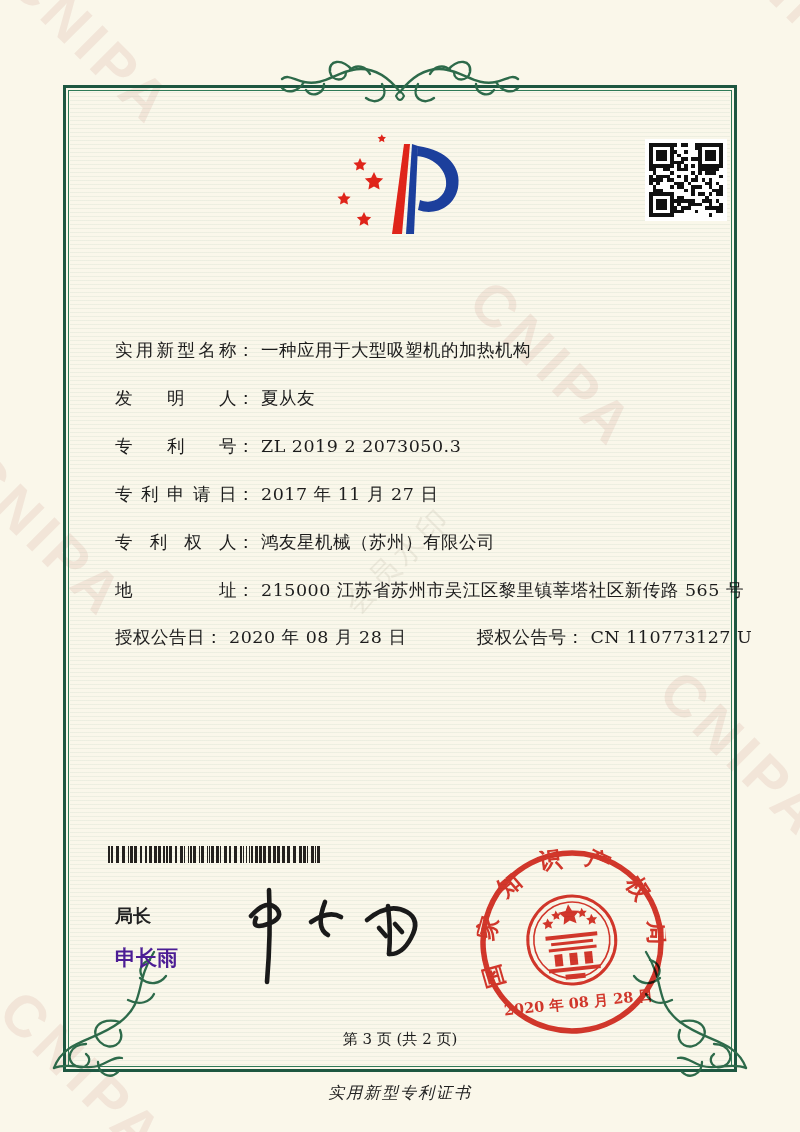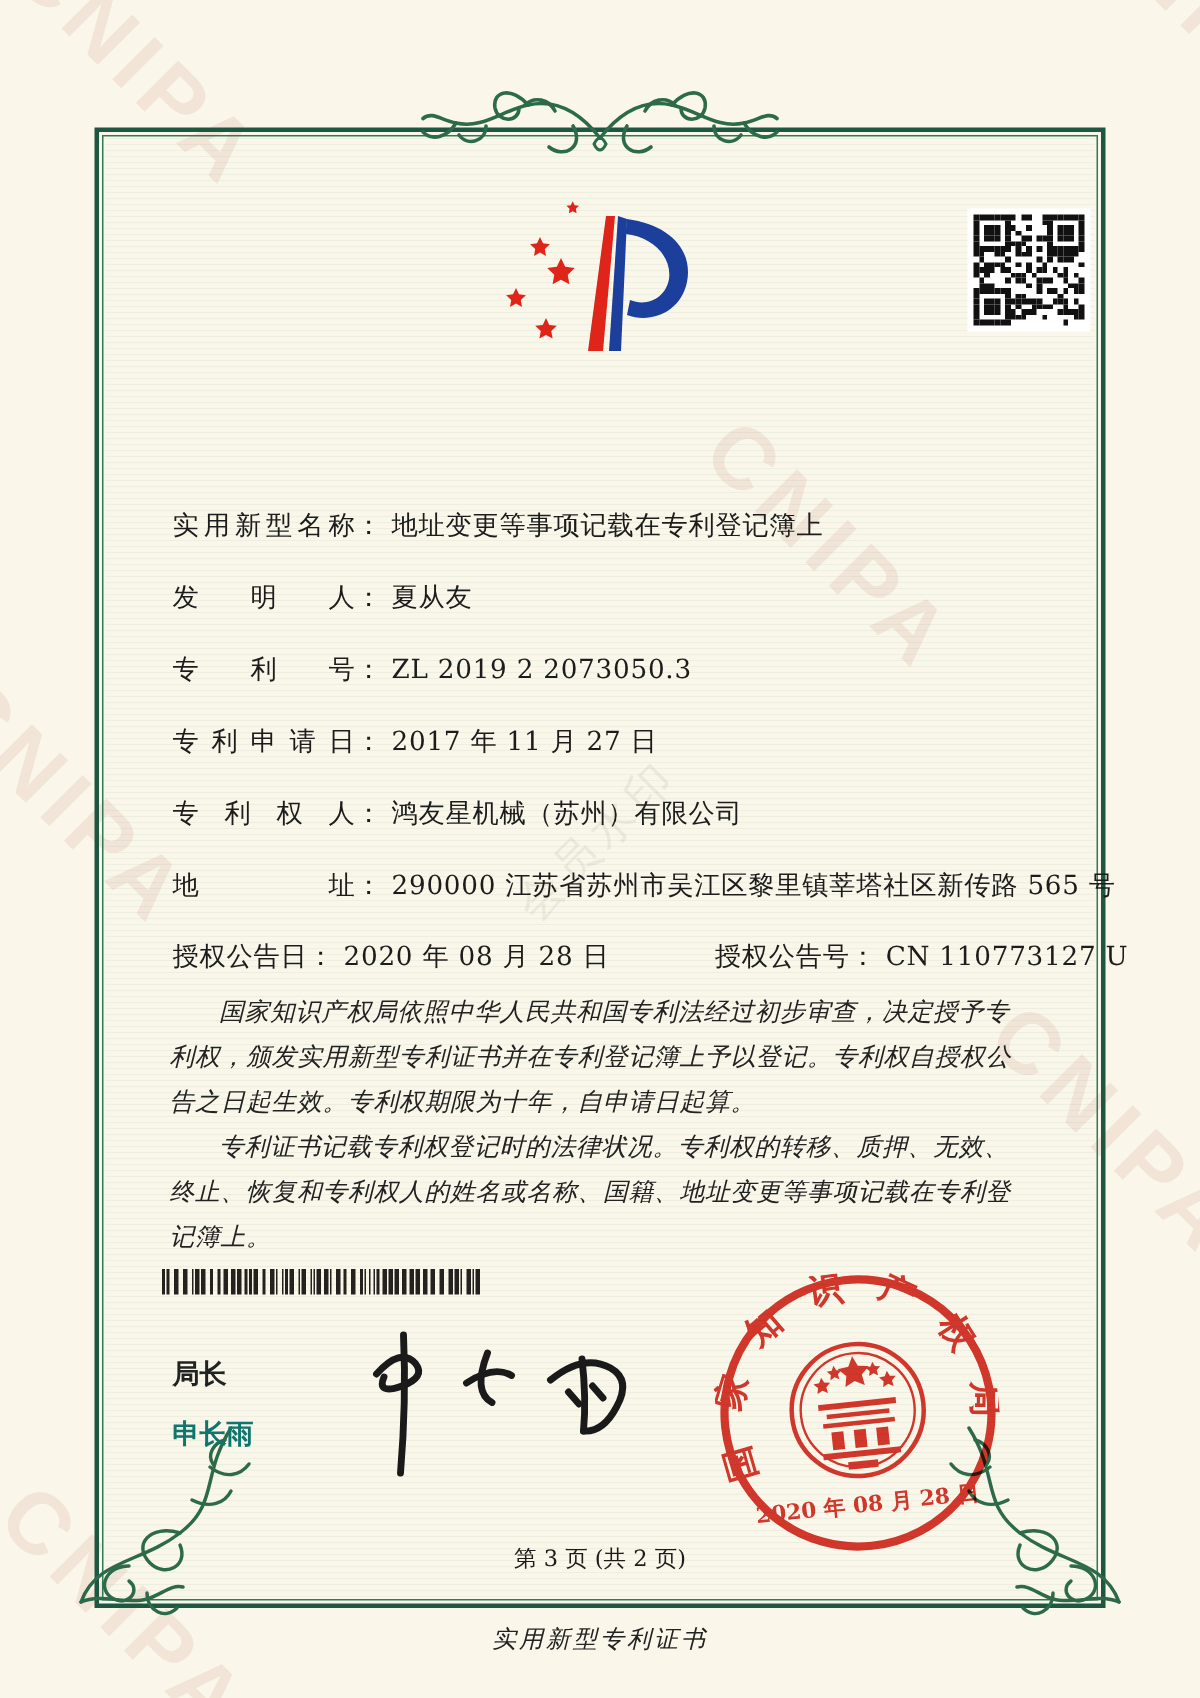--- a/index.html
+++ b/index.html
@@ -38,22 +38,22 @@
   .paras{position:absolute;left:113px;top:660px;width:576px;font-size:16.5px;line-height:1.82;
       font-style:italic;letter-spacing:0.5px;color:#222;}
   .paras p{margin:0;text-indent:2em;}
   
   .barcode{position:absolute;left:108px;top:846px;width:212px;height:17px;display:flex;}
   .barcode div{height:100%;}
   .barcode .b{background:#24211e;}
   
   .sig-title{position:absolute;left:115px;top:904px;font-size:18px;
       font-family:"Liberation Sans",sans-serif;font-weight:bold;color:#222;}
-  .sig-name{position:absolute;left:115px;top:944px;font-size:18px;
-      font-family:Liberation Serif, serif;font-weight:bold;color:#0f766e;}
+  .sig-name{position:absolute;left:115px;top:944px;font-size:21px;
+      font-family:Liberation Serif, serif;font-weight:bold;color:#4c1d95;}
   .sig-hand{position:absolute;left:225px;top:880px;}
   
   .seal{position:absolute;left:478px;top:848px;width:188px;height:188px;
       transform:rotate(-6deg);opacity:0.93;mix-blend-mode:multiply;}
   
   .page-info{position:absolute;left:0;top:1030px;width:100%;text-align:center;font-size:15px;}
   .footer-note{position:absolute;left:0;top:1083px;width:100%;text-align:center;font-size:16px;
       font-style:italic;color:#222;letter-spacing:2px;}
   .green-stroke{stroke:#2d6a4a;fill:none;stroke-linecap:round;}
 </style>
@@ -588,47 +588,43 @@
         <div class="on"></div>
         <div></div>
         <div></div>
         <div></div>
       </div>
   </div>
 
 
   <div class="fields">
     <div class="frow" style="top:0;">
-      <span class="fl">实用新型名称</span><span>：</span><span class="fv">地址变更等事项记载在专利登记簿上</span>
+      <span class="fl">实用新型名称</span><span>：</span><span class="fv">一种应用于大型吸塑机的加热机构</span>
     </div>
     <div class="frow" style="top:48px;">
       <span class="fl">发明人</span><span>：</span><span class="fv">夏从友</span>
     </div>
     <div class="frow" style="top:96px;">
       <span class="fl">专利号</span><span>：</span><span class="fv">ZL 2019 2 2073050.3</span>
     </div>
     <div class="frow" style="top:144px;">
       <span class="fl">专利申请日</span><span>：</span><span class="fv">2017 年 11 月 27 日</span>
     </div>
     <div class="frow" style="top:192px;">
       <span class="fl">专利权人</span><span>：</span><span class="fv">鸿友星机械（苏州）有限公司</span>
     </div>
     <div class="frow" style="top:240px;">
-      <span class="fl">地址</span><span>：</span><span class="fv">290000 江苏省苏州市吴江区黎里镇莘塔社区新传路 565 号</span>
+      <span class="fl">地址</span><span>：</span><span class="fv">215000 江苏省苏州市吴江区黎里镇莘塔社区新传路 565 号</span>
     </div>
     <div class="frow" style="top:287px;">
       <span>授权公告日</span><span>：</span><span class="fv">2020 年 08 月 28 日</span>
       <span class="grant-no">授权公告号</span><span>：</span><span class="fv">CN 110773127 U</span>
     </div>
   </div>
 
-  <div class="paras">
-    <p>国家知识产权局依照中华人民共和国专利法经过初步审查，决定授予专利权，颁发实用新型专利证书并在专利登记簿上予以登记。专利权自授权公告之日起生效。专利权期限为十年，自申请日起算。</p>
-    <p>专利证书记载专利权登记时的法律状况。专利权的转移、质押、无效、终止、恢复和专利权人的姓名或名称、国籍、地址变更等事项记载在专利登记簿上。</p>
-  </div>
 
   <div class="barcode" id="barcode">
       <div class="b" style="width: 2px;"></div>
       <div style="width: 1px;"></div>
       <div class="b" style="width: 2px;"></div>
       <div style="width: 3px;"></div>
       <div class="b" style="width: 3px;"></div>
       <div style="width: 3px;"></div>
       <div class="b" style="width: 3px;"></div>
       <div style="width: 3px;"></div>

